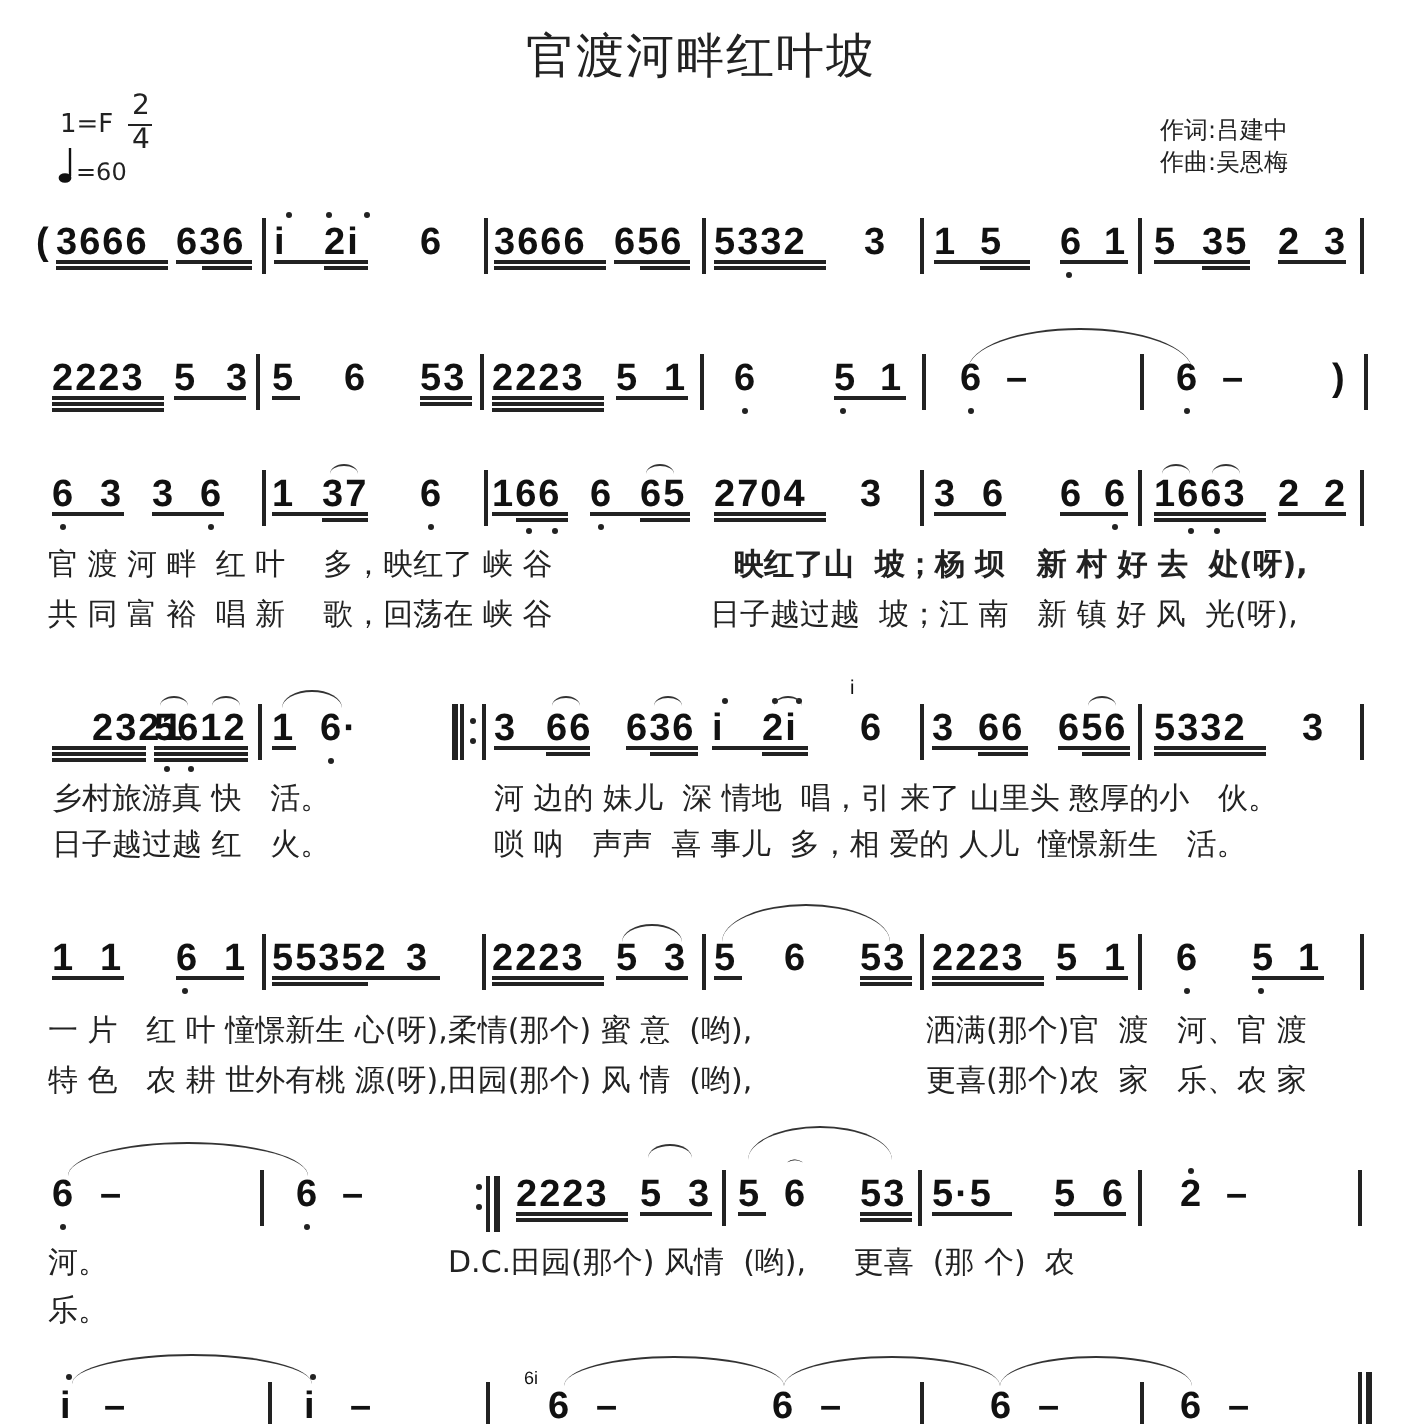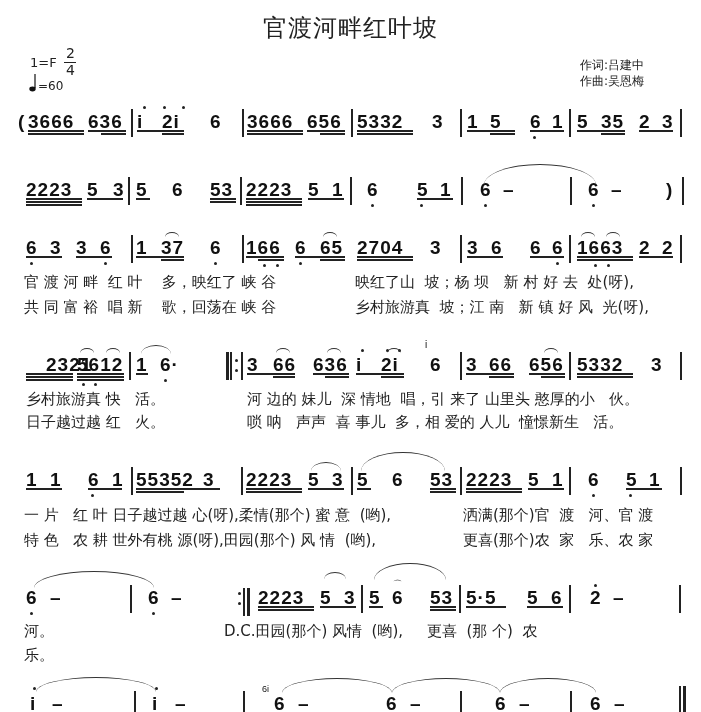--- a/index.html
+++ b/index.html
@@ -100,23 +100,23 @@
     <div class="note" style="left: 552px; top: 238px;">6</div>
     <div class="note" style="left: 577px; top: 238px;">1663</div>
     <div class="note" style="left: 639px; top: 238px;">2</div>
     <div class="note" style="left: 662px; top: 238px;">2</div>
     <div class="bar" style="left: 131px; top: 235px; height: 28px;"></div>
     <div class="bar" style="left: 242px; top: 235px; height: 28px;"></div>
     <div class="bar" style="left: 460px; top: 235px; height: 28px;"></div>
     <div class="bar" style="left: 569px; top: 235px; height: 28px;"></div>
     <div class="bar" style="left: 680px; top: 235px; height: 28px;"></div>
     <div class="lyr" style="left: 24px; top: 273px;">官 渡 河 畔  红 叶    多，映红了 峡 谷 </div>
-    <div class="lyr" style="left: 355px; top: 273px;">映红了山  坡；杨 坝   新 村 好 去  处(呀),</div>
+    <div class="lyr" style="left: 367px; top: 273px; font-weight: bold;">映红了山  坡；杨 坝   新 村 好 去  处(呀),</div>
     <div class="lyr" style="left: 24px; top: 298px;">共 同 富 裕  唱 新    歌，回荡在 峡 谷 </div>
-    <div class="lyr" style="left: 355px; top: 298px;">乡村旅游真  坡；江 南   新 镇 好 风  光(呀),</div>
+    <div class="lyr" style="left: 355px; top: 298px;">日子越过越  坡；江 南   新 镇 好 风  光(呀),</div>
     <div class="note" style="left: 26px; top: 355px; margin-left: 20px;">2321</div>
     <div class="note" style="left: 77px; top: 355px;">5612</div>
     <div class="note" style="left: 136px; top: 355px;">1</div>
     <div class="note" style="left: 160px; top: 355px;">6·</div>
     <div class="note" style="left: 247px; top: 355px;">3</div>
     <div class="note" style="left: 273px; top: 355px;">66</div>
     <div class="note" style="left: 313px; top: 355px;">636</div>
     <div class="note" style="left: 356px; top: 355px;">i</div>
     <div class="note" style="left: 381px; top: 355px;">2i</div>
     <div class="note" style="left: 430px; top: 355px;">6</div>
@@ -149,21 +149,21 @@
     <div class="note" style="left: 552px; top: 470px;">1</div>
     <div class="note" style="left: 588px; top: 470px;">6</div>
     <div class="note" style="left: 626px; top: 470px;">5</div>
     <div class="note" style="left: 649px; top: 470px;">1</div>
     <div class="bar" style="left: 131px; top: 467px; height: 28px;"></div>
     <div class="bar" style="left: 241px; top: 467px; height: 28px;"></div>
     <div class="bar" style="left: 351px; top: 467px; height: 28px;"></div>
     <div class="bar" style="left: 460px; top: 467px; height: 28px;"></div>
     <div class="bar" style="left: 569px; top: 467px; height: 28px;"></div>
     <div class="bar" style="left: 680px; top: 467px; height: 28px;"></div>
-    <div class="lyr" style="left: 24px; top: 506px;">一 片   红 叶 日子越过越 心(呀),柔情(那个) 蜜 意  (哟),</div>
+    <div class="lyr" style="left: 24px; top: 506px;">一 片   红 叶 憧憬新生 心(呀),柔情(那个) 蜜 意  (哟),</div>
     <div class="lyr" style="left: 463px; top: 506px;">洒满(那个)官  渡   河、官 渡</div>
     <div class="lyr" style="left: 24px; top: 531px;">特 色   农 耕 世外有桃 源(呀),田园(那个) 风 情  (哟),</div>
     <div class="lyr" style="left: 463px; top: 531px;">更喜(那个)农  家   乐、农 家</div>
     <div class="note" style="left: 26px; top: 588px;">6</div>
     <div class="note" style="left: 50px; top: 588px;">–</div>
     <div class="note" style="left: 148px; top: 588px;">6</div>
     <div class="note" style="left: 171px; top: 588px;">–</div>
     <div class="note" style="left: 258px; top: 588px;">2223</div>
     <div class="note" style="left: 320px; top: 588px;">5</div>
     <div class="note" style="left: 344px; top: 588px;">3</div>

